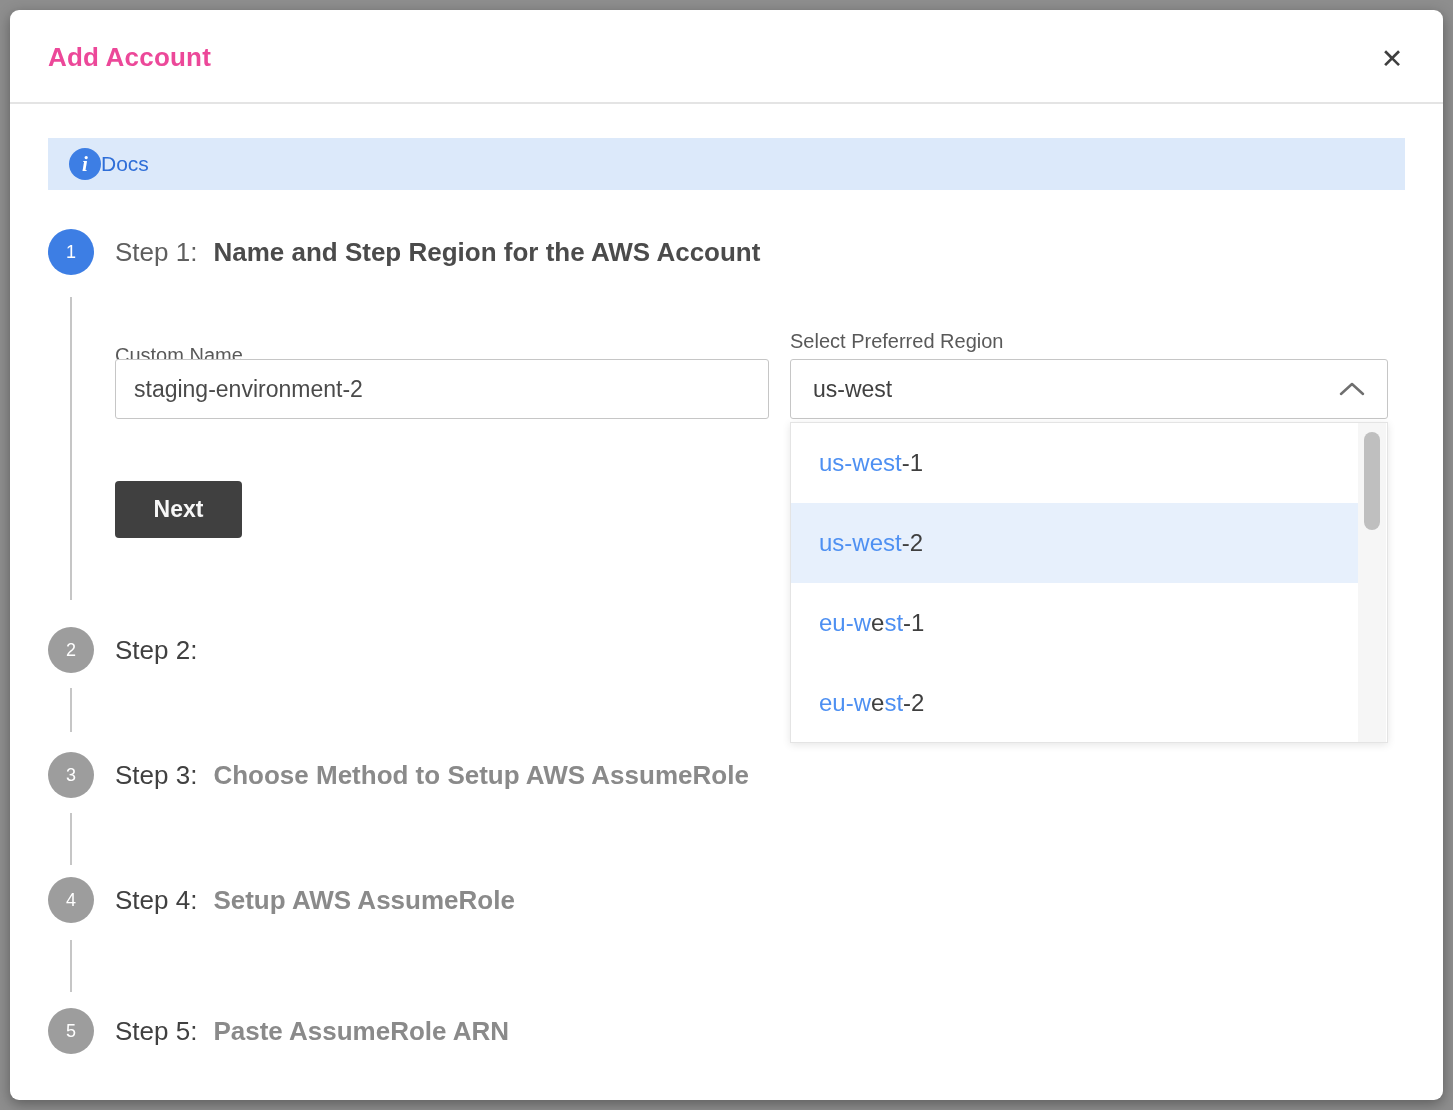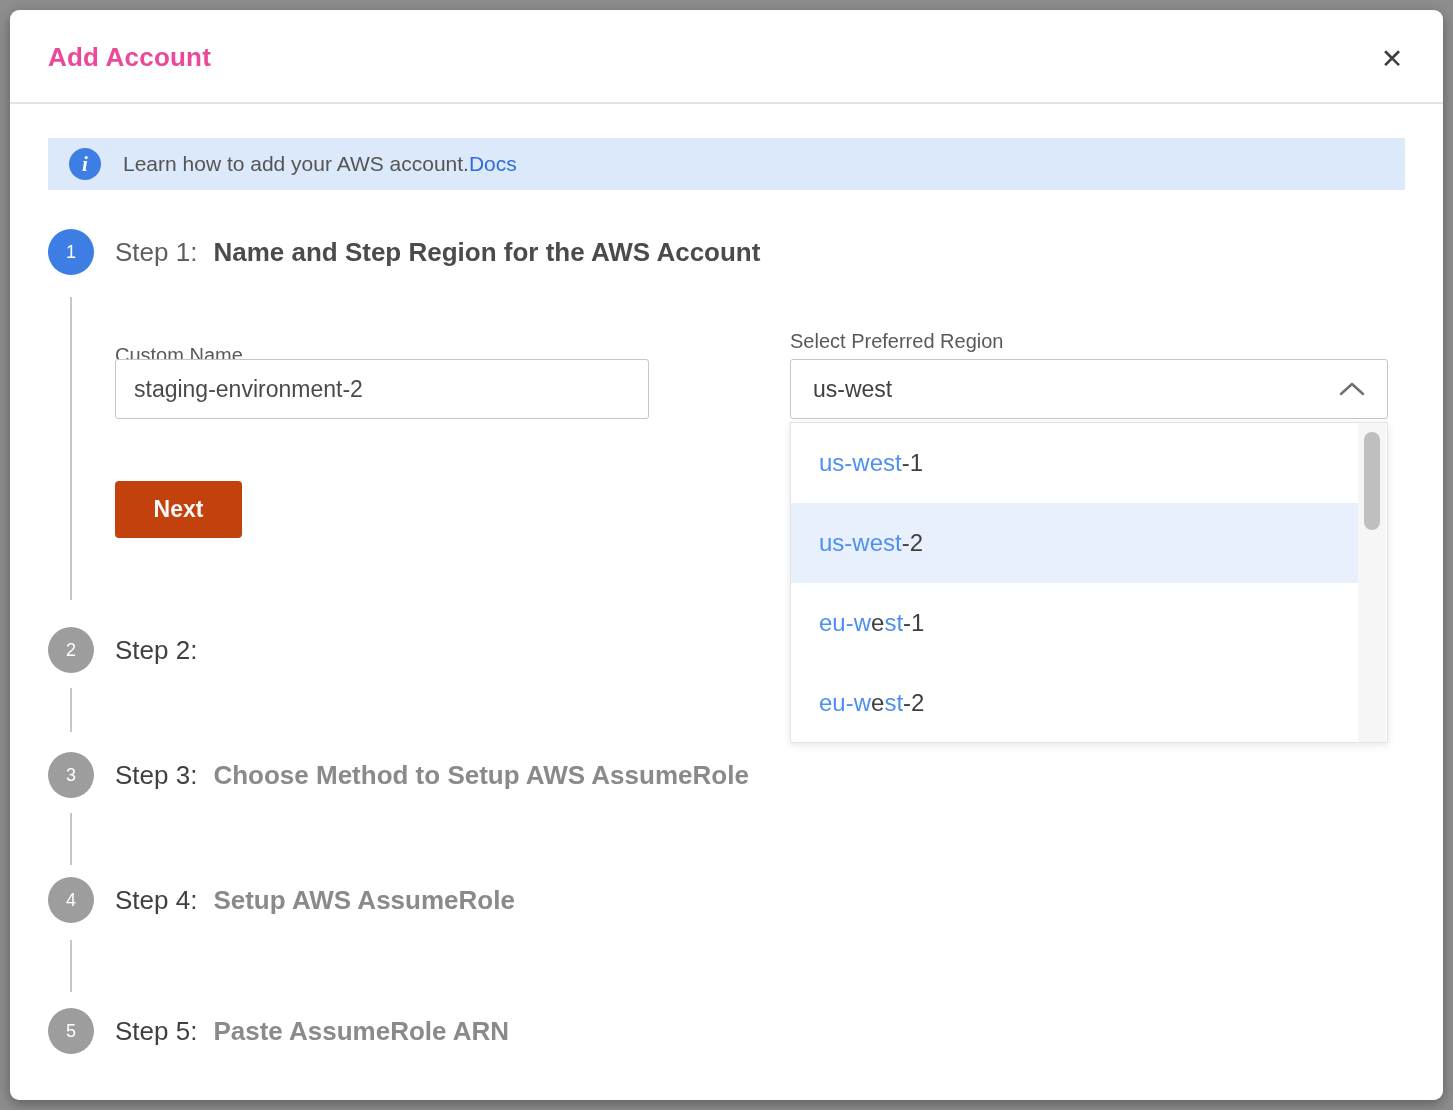--- a/index.html
+++ b/index.html
@@ -92,41 +92,41 @@
   #step-5-circle { top: 998px; } #step-5-heading { top: 998px; }
   
   .field-label {
     position: absolute; top: 320px;
     font-size: 20px; color: #595959;
   }
   #custom-name-label { left: 105px; margin-top: 14px; }
   #region-label { left: 780px; }
   .text-input {
     position: absolute; left: 105px; top: 349px;
-    width: 534px; height: 60px;
+    width: 654px; height: 60px;
     border: 1px solid #c6c6c6; border-radius: 3px;
     padding: 0 18px;
     font-family: "Liberation Sans", sans-serif;
     font-size: 23px; color: #4a4a4a;
     background: #ffffff; outline: none;
   }
   .select-control {
     position: absolute; left: 780px; top: 349px;
     width: 598px; height: 60px;
     border: 1px solid #c6c6c6; border-radius: 3px;
     background: #ffffff;
     display: flex; align-items: center;
     padding: 0 22px;
     cursor: pointer;
   }
   .select-value { font-size: 23px; color: #404040; flex: 1; }
   .next-btn {
     position: absolute; left: 105px; top: 471px;
     width: 127px; height: 57px;
-    background: #c2410c; border: none; border-radius: 4px;
+    background: #404040; border: none; border-radius: 4px;
     color: #f7f7f7; font-size: 23px; font-weight: 700;
     font-family: "Liberation Sans", sans-serif;
     cursor: default;
   }
   
   .dropdown-panel {
     position: absolute; left: 780px; top: 412px;
     width: 598px; height: 321px;
     background: #ffffff;
     border: 1px solid #e4e4e4;
@@ -158,21 +158,20 @@
 <body>
 
 <div class="modal">
 
   <div class="modal-title">Add Account</div>
   <div class="close-btn">✕</div>
   <div class="header-divider"></div>
 
   <div class="banner">
     <div class="banner-icon">i</div>
-    <div class="banner-text">Learn how to add your AWS account.</div>
     <a class="banner-link">Docs</a>
   </div>
 
   <div class="connector" id="conn-1"></div>
   <div class="connector" id="conn-2"></div>
   <div class="connector" id="conn-3"></div>
   <div class="connector" id="conn-4"></div>
 
   <div class="step-circle active" id="step-1-circle">1</div>
   <div class="step-heading active" id="step-1-heading">

